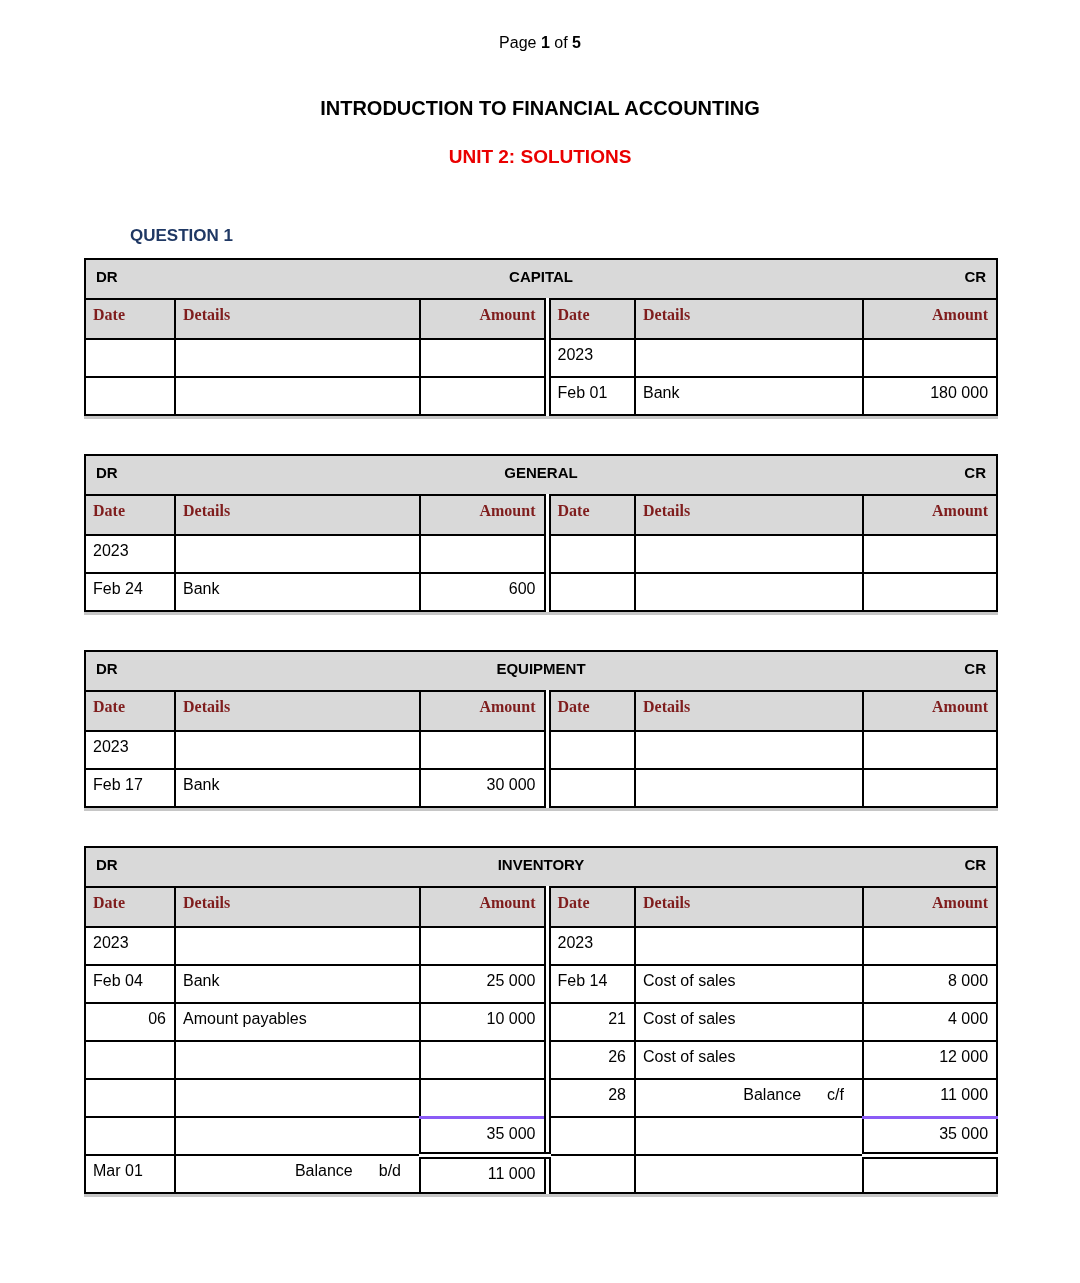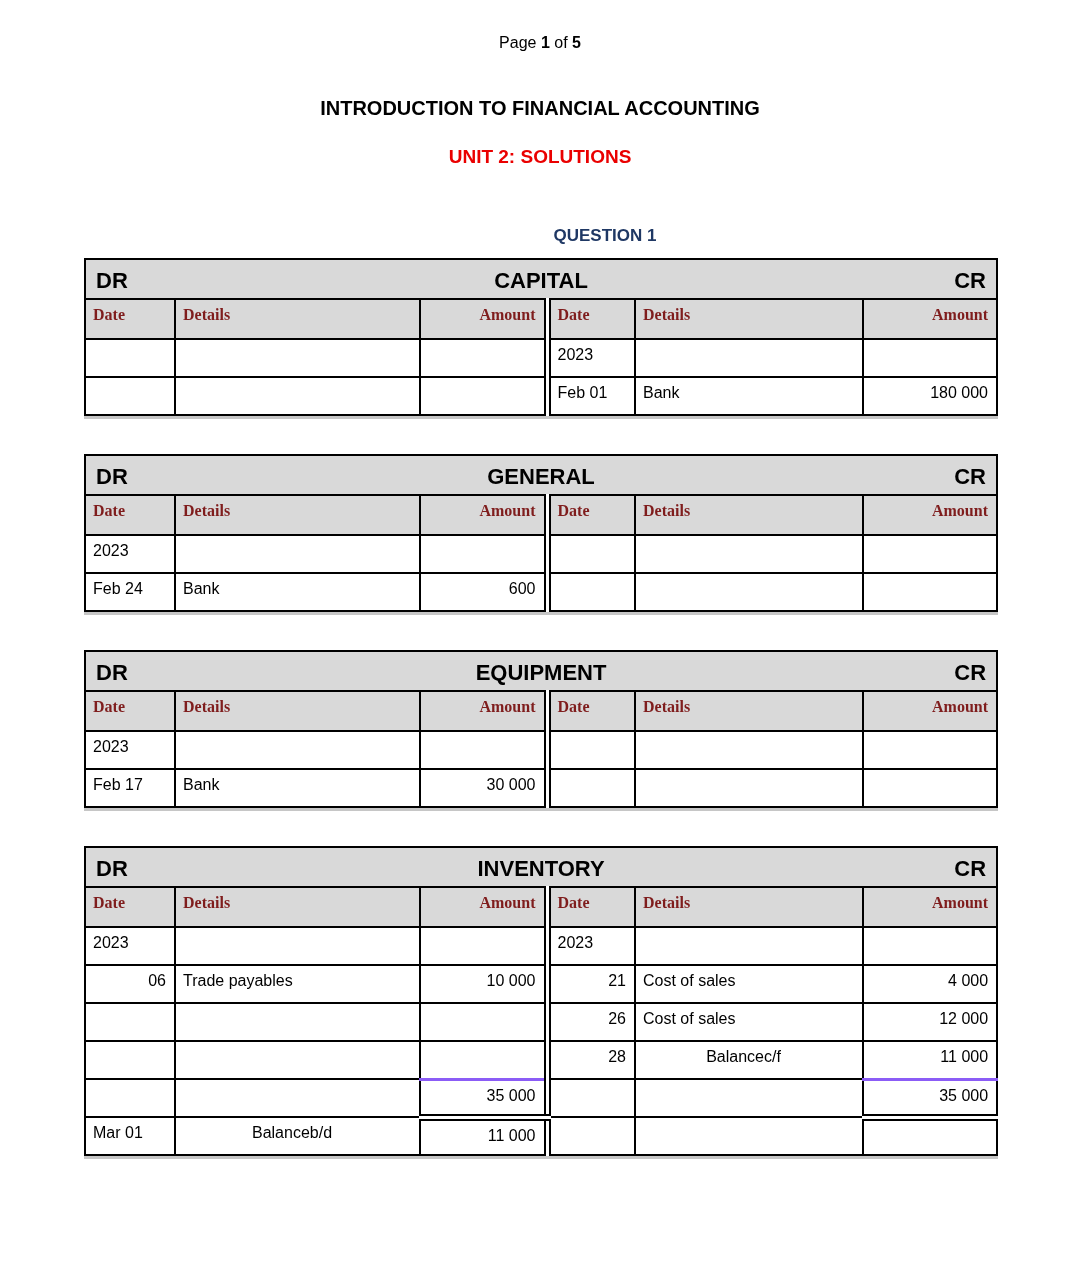--- a/index.html
+++ b/index.html
@@ -28,21 +28,20 @@
     text-align: center;
     font-size: 19px;
     font-weight: bold;
     color: #ea0000;
   }
   .question {
     margin: 58px 0 12px 130px;
     font-size: 17px;
     font-weight: bold;
     color: #1f3864;
-    text-align: center;
   }
   table.ledger {
     border-collapse: collapse;
     table-layout: fixed;
     width: 912px;
     margin-left: 84px;
     margin-bottom: 38px;
     box-shadow: 0 3px 0 rgba(128,128,128,0.45);
   }
   table.ledger td {
@@ -60,21 +59,21 @@
     padding: 4px 0 0 0;
     text-align: center;
     font-size: 17px;
     font-weight: bold;
     color: #eb0000;
   }
   tr.titlerow td {
     background: #d9d9d9;
     height: 40px;
     padding: 8px 10px 0 10px;
-    font-size: 22px;
+    font-size: 15px;
     font-weight: bold;
   }
   .trow { display: flex; }
   .trow .side { flex: 1; }
   .trow .side.r { text-align: right; }
   .trow .acct { text-align: center; }
   tr.headrow td {
     background: #d9d9d9;
     height: 40px;
     color: #7f1d1d;
@@ -83,22 +82,23 @@
   }
   td.amt { text-align: right; padding-right: 11px; }
   td.day { text-align: right; padding-right: 26px; }
   td.mid { border-left: 7px double #000 !important; }
   tr.total td.amt {
     border-top: 3px solid #8b5cf6;
     border-bottom: 7px double #000;
   }
   .refwrap {
     display: flex;
-    justify-content: center;
+    justify-content: flex-end;
     padding-right: 10px;
+    gap: 26px;
   }
 </style>
 </head>
 <body>
 
 <div class="page-head">
   <span>Page </span><span class="b">1</span><span> of </span><span class="b">5</span>
 </div>
 
 <div class="doc-title">INTRODUCTION TO FINANCIAL ACCOUNTING</div>
@@ -272,22 +272,30 @@
   </tr>
   <tr>
     <td>2023</td>
     <td></td>
     <td class="amt"></td>
     <td class="mid">2023</td>
     <td></td>
     <td class="amt"></td>
   </tr>
   <tr>
+    <td>Feb 04</td>
+    <td>Bank</td>
+    <td class="amt">25 000</td>
+    <td class="mid">Feb 14</td>
+    <td>Cost of sales</td>
+    <td class="amt">8 000</td>
+  </tr>
+  <tr>
     <td class="day">06</td>
-    <td>Trade payables</td>
+    <td>Amount payables</td>
     <td class="amt">10 000</td>
     <td class="mid day">21</td>
     <td>Cost of sales</td>
     <td class="amt">4 000</td>
   </tr>
   <tr>
     <td></td>
     <td></td>
     <td class="amt"></td>
     <td class="mid day">26</td>

